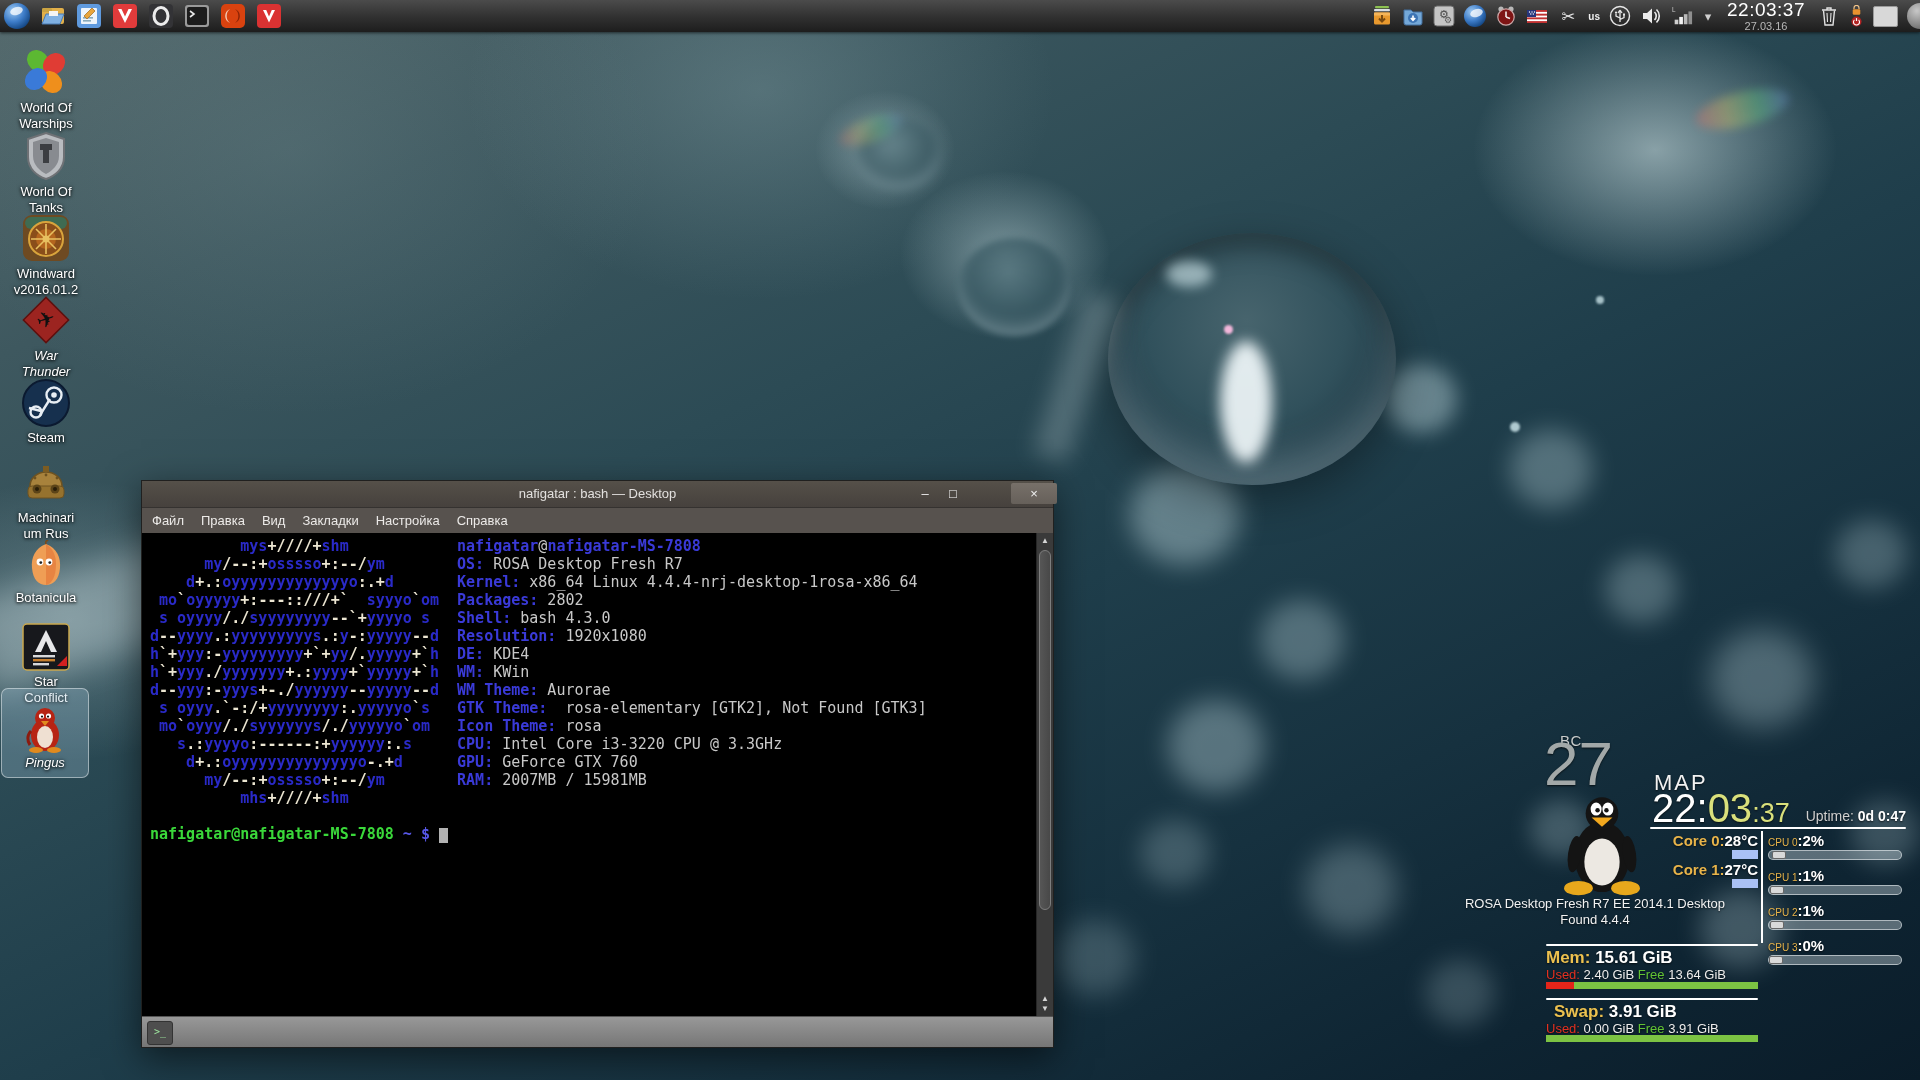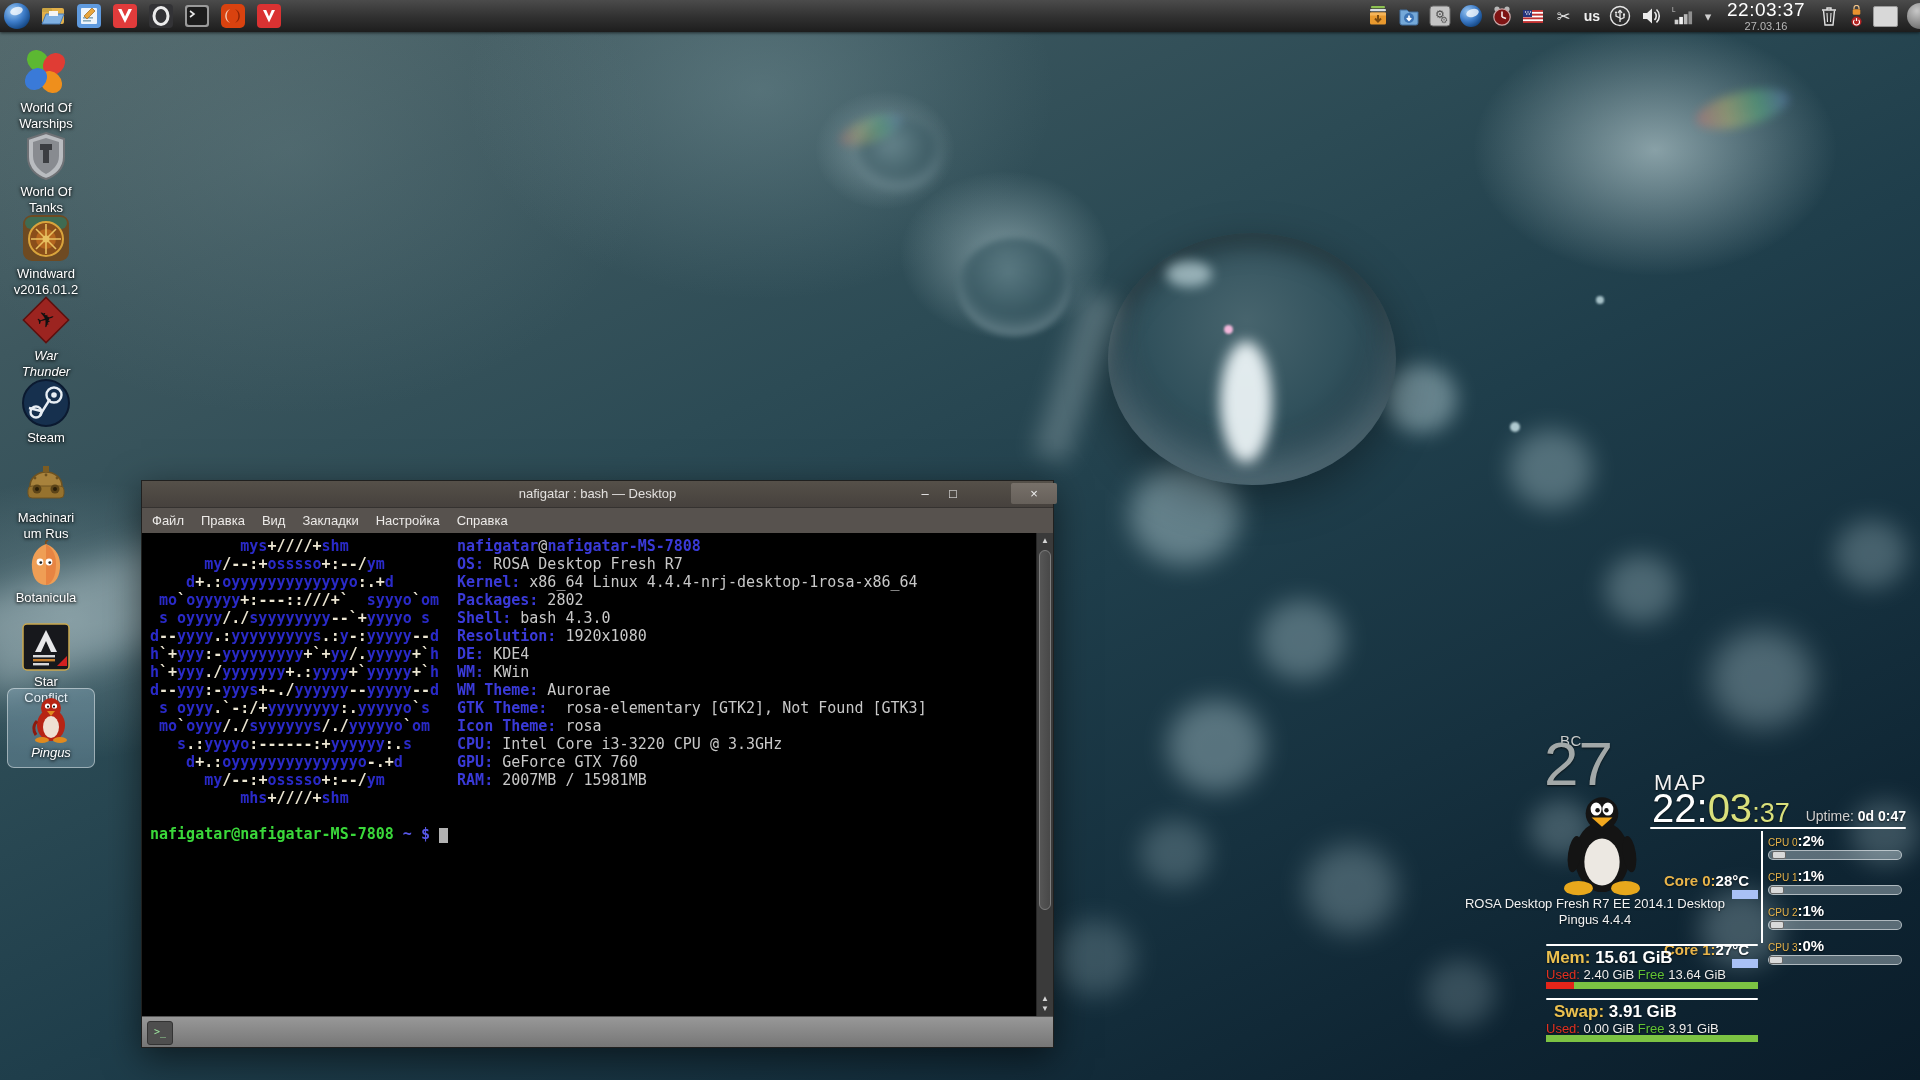--- a/index.html
+++ b/index.html
@@ -35,37 +35,37 @@
   #launchers{position:absolute;left:4px;top:3px;display:flex;gap:10px;}
   .lic{width:26px;height:26px;border-radius:5px;position:relative;flex:none;}
   .orb{border-radius:50%;background:radial-gradient(circle at 35% 30%, #9cc8f2 0%, #3d7cc8 45%, #11437f 80%, #0a2e5c 100%);}
   .orb::after{content:"";position:absolute;left:6px;top:4px;width:13px;height:8px;border-radius:50%;
     background:rgba(255,255,255,.75);transform:rotate(-18deg);}
   #tray{position:absolute;right:0;top:0;height:32px;display:flex;align-items:center;gap:9px;padding-right:0;}
   .tic{width:22px;height:22px;position:relative;flex:none;display:flex;align-items:center;justify-content:center;}
   #clockblock{text-align:center;line-height:1;color:#fff;margin:16px 4px;}
   #clock-time{font-size:19px;letter-spacing:.5px;}
   #clock-date{font-size:11px;color:#b8b8b8;margin-top:2px;}
-  #kb-label{color:#f0f0f0;font-size:14px;font-weight:bold;}
+  #kb-label{color:#f0f0f0;font-size:10px;font-weight:bold;}
   .glyph-ic{color:#e8e8e8;font-size:16px;font-family:"DejaVu Sans",sans-serif;}
   #pager-ic{width:25px;height:21px;background:#d8d8d8;border:1px solid #9a9a9a;border-radius:2px;
     display:grid;grid-template-columns:1fr 1fr;grid-template-rows:1fr 1fr;gap:2px;padding:2px;box-sizing:border-box;}
   #pager-ic div{background:linear-gradient(#bcd8ee,#7fa8d2);}
   #cashew{width:26px;height:26px;border-radius:50%;margin-right:-13px;
     background:radial-gradient(circle at 38% 30%, #c8c8c8, #8a8a8a 55%, #555);}
   #cashew i{display:block;height:2px;background:#3c3c3c;margin:4px 5px 0 5px;}
   #cashew i:first-child{margin-top:8px;}
   
   .ditem{position:absolute;left:2px;width:88px;text-align:center;z-index:2;cursor:default;}
   .ditem .dlabel{margin-top:2px;font-size:13px;line-height:16px;color:#fff;white-space:pre-line;
     text-shadow:0 1px 3px rgba(0,0,0,.95), 0 0 4px rgba(0,0,0,.6);}
   .ditem.italic .dlabel{font-style:italic;}
   .ditem svg{display:block;margin:0 auto;}
   .ditem.selected{background:rgba(170,205,225,.28);border:1px solid rgba(255,255,255,.45);
-    border-radius:7px;padding:6px 0 6px 0;left:7px;width:86px;}
+    border-radius:7px;padding:16px 0 6px 0;left:1px;width:86px;}
   
   #terminal{position:absolute;left:141px;top:480px;width:913px;height:568px;z-index:5;
     border:1px solid #20201f;box-shadow:0 10px 34px rgba(0,0,0,.55);box-sizing:border-box;background:#000;}
   #titlebar{height:26px;background:linear-gradient(#555049,#46413d);position:relative;
     border-bottom:1px solid #353230;}
   #title-text{position:absolute;left:0;right:0;top:5px;text-align:center;font-size:13px;color:#e2e0de;}
   .winbtn{position:absolute;top:2px;height:21px;color:#f0f0f0;font-size:13px;text-align:center;line-height:21px;}
   #btn-min{left:770px;width:26px;}
   #btn-max{left:798px;width:26px;}
   #btn-close{left:869px;width:46px;background:linear-gradient(#777069,#66605a);border-radius:2px;}
@@ -101,21 +101,21 @@
   #c-daynum{position:absolute;left:94px;top:2px;font-size:62px;line-height:60px;color:#a2a8a8;}
   #c-month{position:absolute;left:204px;top:38px;font-size:22px;color:#f2f2f2;letter-spacing:2px;}
   #c-time{position:absolute;left:202px;top:54px;display:flex;align-items:baseline;}
   .t-h{font-size:40px;color:#fff;}
   .t-m{font-size:40px;color:#d9e07c;}
   .t-s{font-size:27px;color:#d9e07c;}
   #c-uptime{position:absolute;right:4px;top:76px;font-size:14px;color:#cfcfcf;}
   #c-uptime b{color:#fff;}
   .hline{position:absolute;height:2px;background:#fff;border-radius:1px;}
   #c-core-col{position:absolute;left:205px;top:100px;width:103px;}
-  .core-row{display:flex;justify-content:center;font-size:15px;font-weight:bold;height:18px;margin-top:40px;}
+  .core-row{display:flex;justify-content:flex-end;font-size:15px;font-weight:bold;height:18px;}
   .core-lbl{color:#e8b44a;}
   .core-bar{position:absolute;right:0;width:26px;height:9px;background:#a9c1f5;}
   .cpu-row{position:absolute;left:318px;width:137px;}
   .cpu-lbl{font-size:10px;font-weight:normal;color:#e8b44a;margin-top:20px;}
   .cpu-pct{font-size:15px;font-weight:bold;color:#fff;}
   .cpu-track{position:absolute;left:0;top:18px;width:134px;height:10px;border-radius:5px;
     background:rgba(215,228,233,.38);border:1px solid rgba(245,250,252,.55);box-sizing:border-box;}
   .cpu-knob{position:absolute;top:0px;width:14px;height:8px;border-radius:2px;background:#d9d9d9;border:1px solid #666;box-sizing:border-box;}
   #c-divider{position:absolute;left:311px;top:99px;width:2px;height:112px;background:#fff;}
   #c-distro{position:absolute;left:0px;top:164px;width:290px;text-align:center;font-size:13px;line-height:16px;color:#f2f2f2;}
@@ -559,21 +559,21 @@
   </div>
   <div class="cpu-row" style="top:205px;">
     <span class="cpu-lbl">CPU 3</span><span class="cpu-pct">:0%</span>
     <div class="cpu-track">
         <div class="cpu-knob" style="left: calc(0%);"></div>
       </div>
   </div>
 
   <div id="c-distro">
     <div>ROSA Desktop Fresh R7 EE 2014.1 Desktop</div>
-    <div>Pingus 4.4.4</div>
+    <div>Found 4.4.4</div>
   </div>
 
   <div class="hline" style="left:96px;width:212px;top:212px;"></div>
   <div class="sec-head" style="top:216px;">
     <span class="gold">Mem:</span>
     <span>15.61 GiB</span>
   </div>
   <div class="usedline" style="top:235px;">
     <span class="red">Used:</span>
     <span>2.40 GiB</span>

